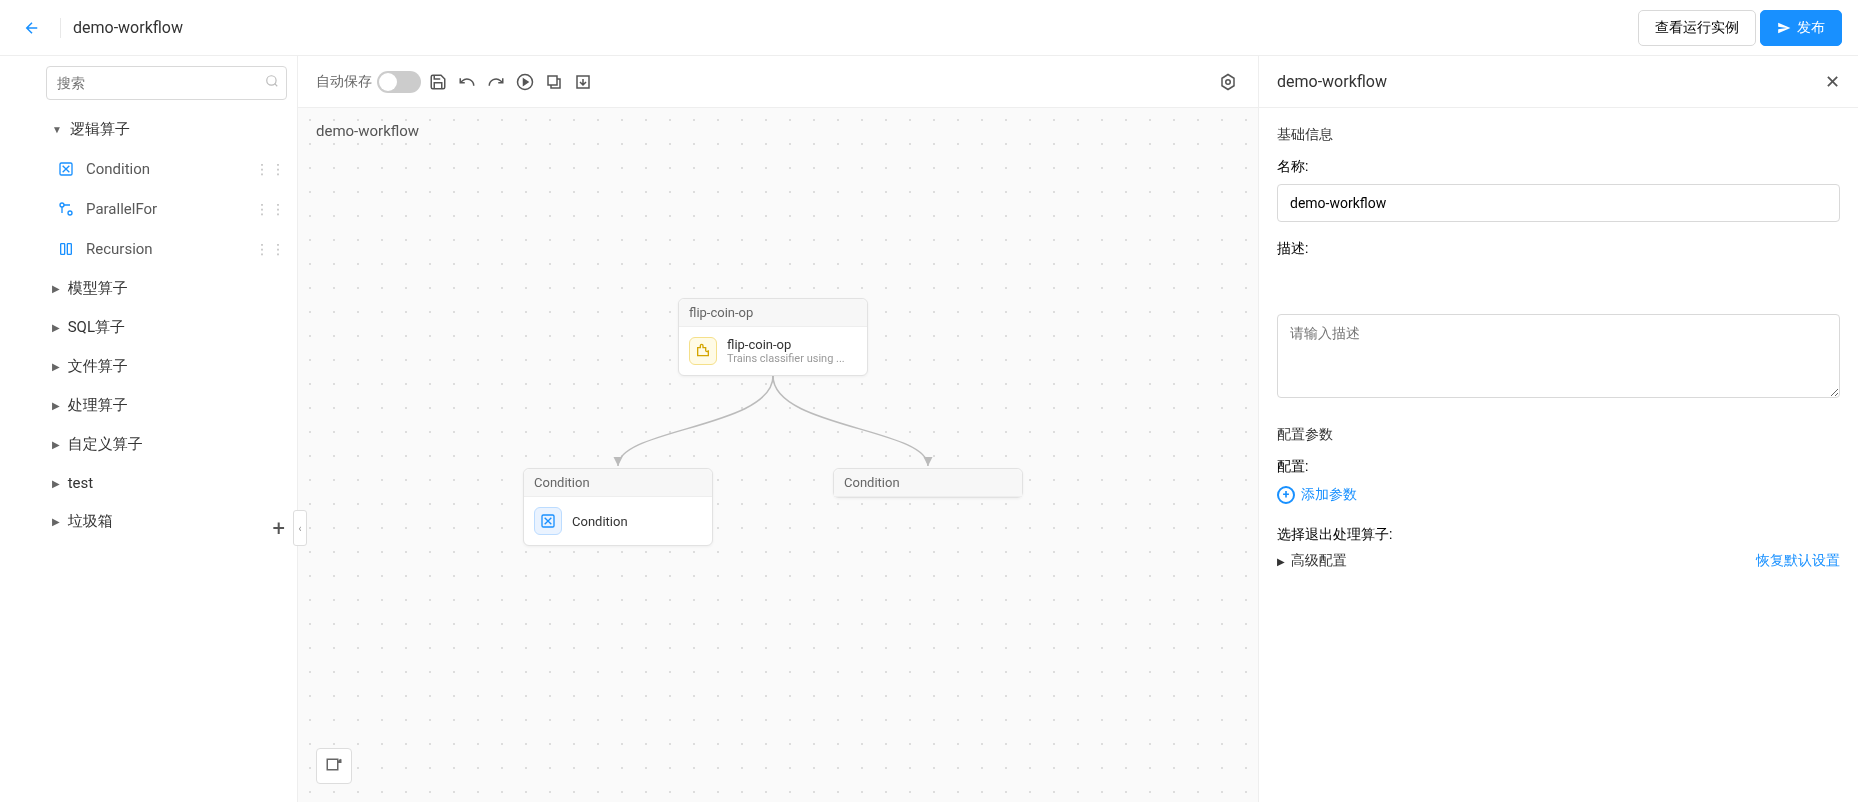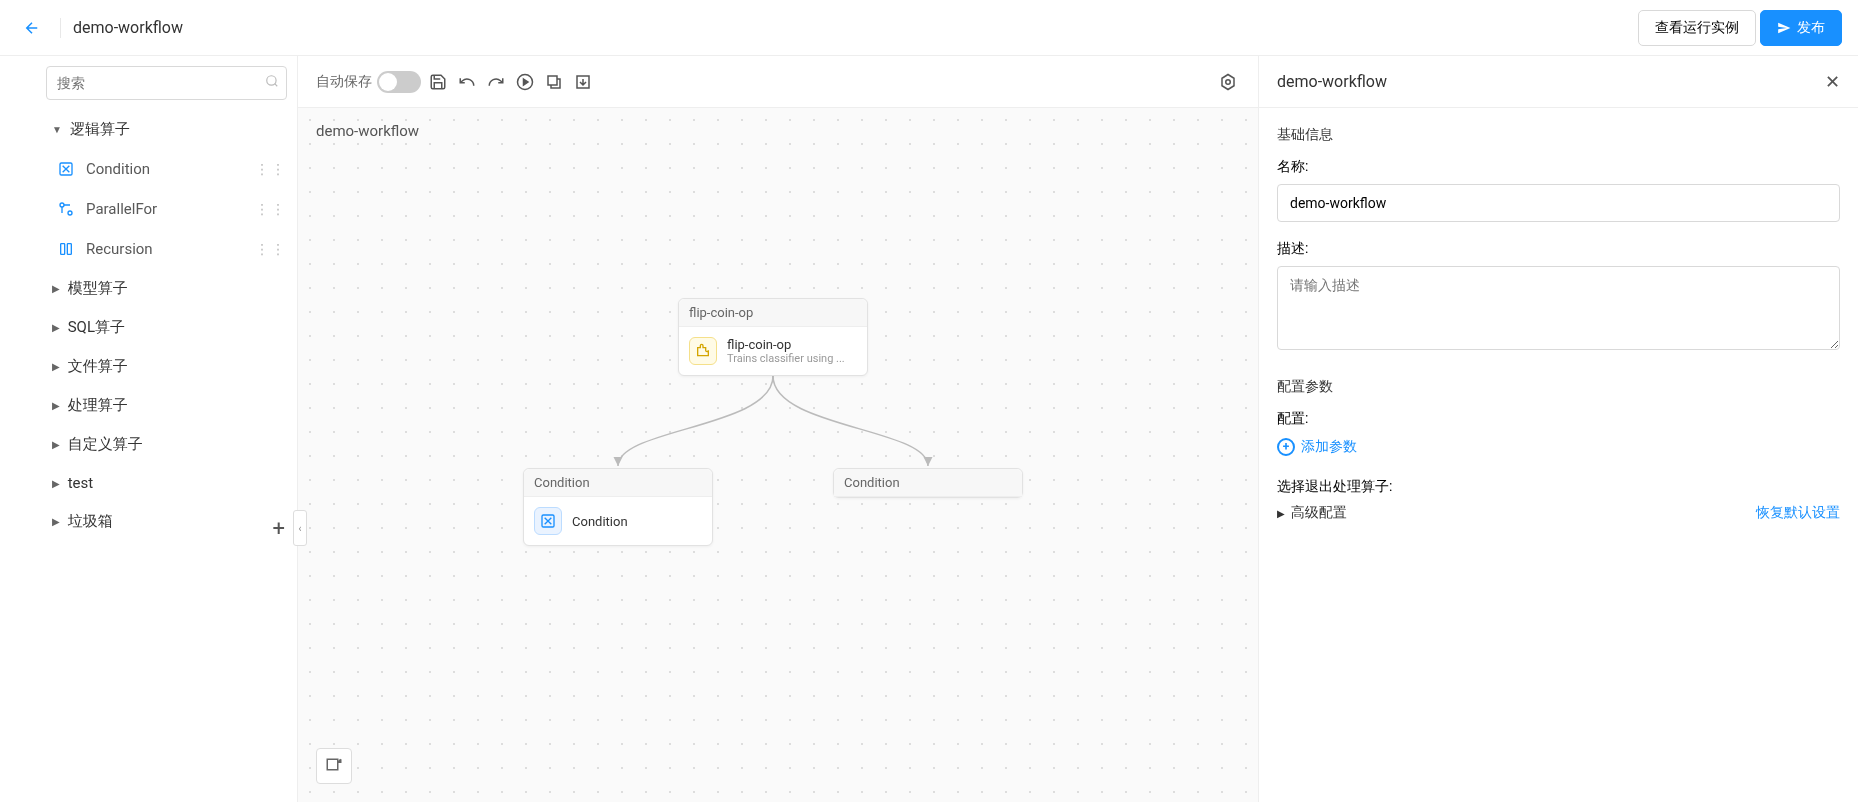--- a/index.html
+++ b/index.html
@@ -55,21 +55,21 @@
 
 
 .panel { width: 600px; border-left: 1px solid #eee; display: flex; flex-direction: column; }
 .panel-header { height: 52px; display: flex; align-items: center; padding: 0 18px; border-bottom: 1px solid #eee; }
 .panel-title { font-size: 16px; color: #333; flex: 1; }
 .panel-close { cursor: pointer; font-size: 18px; color: #555; }
 .panel-body { flex: 1; overflow: auto; padding: 18px; }
 .section-title { font-size: 14px; color: #333; margin-bottom: 14px; }
 .form-label { font-size: 14px; color: #000000; margin-bottom: 8px; }
 .input { width: 100%; height: 38px; border: 1px solid #d9d9d9; border-radius: 4px; padding: 0 12px; font-size: 14px; margin-bottom: 18px; }
-.textarea { width: 100%; height: 84px; border: 1px solid #d9d9d9; border-radius: 4px; padding: 10px 12px; font-size: 14px; margin-bottom: 24px; resize: both; }
+.textarea { width: 100%; height: 84px; border: 1px solid #d9d9d9; border-radius: 4px; padding: 10px 12px; font-size: 14px; margin-bottom: 24px; resize: both; margin-top: 48px; }
 .add-param { color: #1890ff; display: inline-flex; align-items: center; gap: 6px; cursor: pointer; font-size: 14px; margin-bottom: 22px; }
 .add-param .plus-circle { width: 18px; height: 18px; border: 2px solid #1890ff; border-radius: 50%; display: inline-flex; align-items: center; justify-content: center; font-size: 12px; font-weight: bold; }
 .select { width: 100%; height: 38px; border: 1px solid #d9d9d9; border-radius: 4px; padding: 0 12px; font-size: 14px; color: #aaa; display: flex; align-items: center; justify-content: space-between; cursor: pointer; margin-bottom: 24px; }
 .adv-row { display: flex; align-items: center; justify-content: space-between; }
 .adv-toggle { display: flex; align-items: center; gap: 6px; cursor: pointer; font-size: 14px; color: #333; }
 .link { color: #1890ff; cursor: pointer; font-size: 14px; }
 </style>
 </head>
 <body>
 

